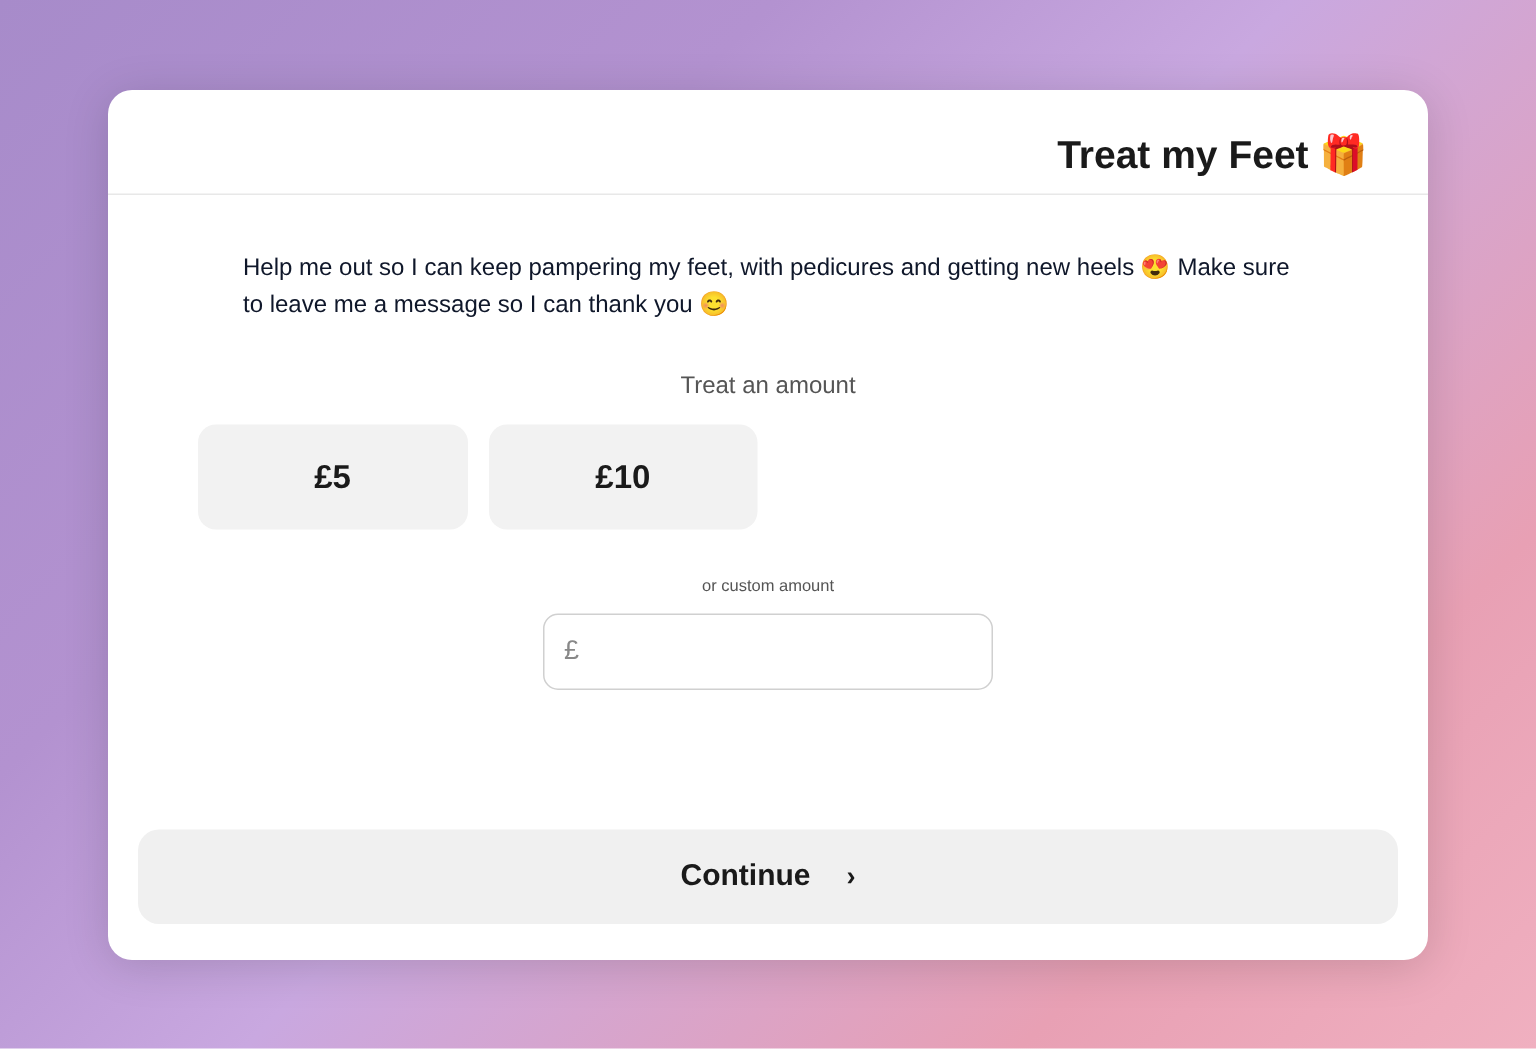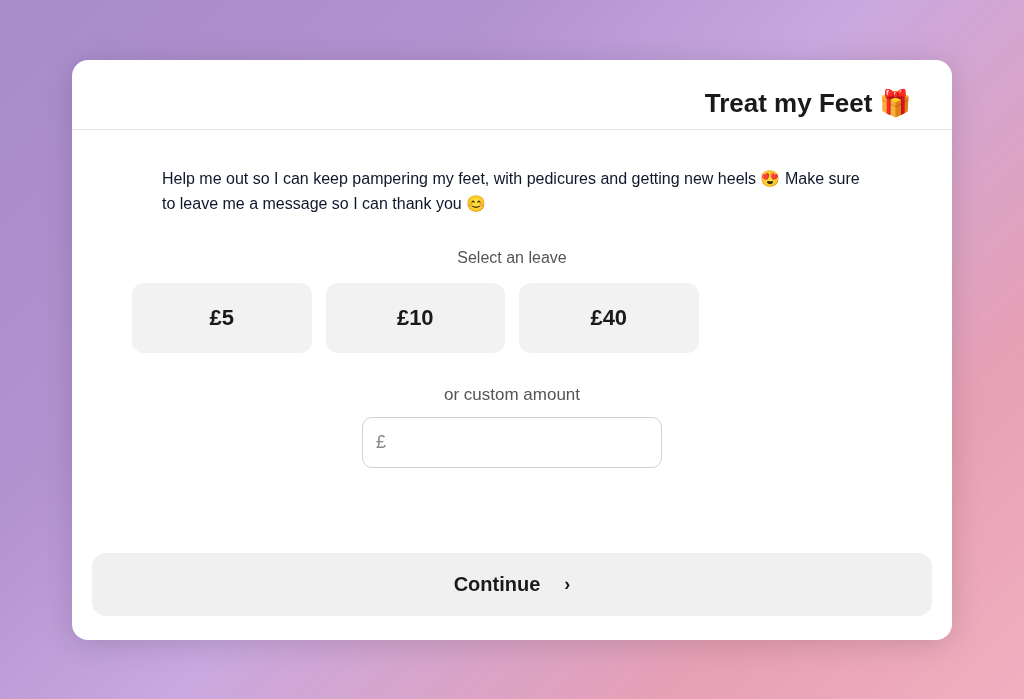--- a/index.html
+++ b/index.html
@@ -79,21 +79,21 @@
       border-radius: 12px;
       padding: 22px 10px;
       font-size: 22px;
       font-weight: 700;
       color: #1a1a1a;
       cursor: pointer;
       transition: background 0.15s;
     }
 
     .custom-label {
-      font-size: 17px;
+      font-size: 11px;
       color: #555;
       margin-bottom: 12px;
     }
 
     .custom-input-wrapper {
       position: relative;
       width: 300px;
       margin-bottom: 32px;
     }
 
@@ -155,31 +155,28 @@
   </div>
 
   <div class="card-body">
     <p class="description">
       <span>Help me out so I can keep pampering my feet, with pedicures and getting new heels</span>
       <span> 😍 </span>
       <span>Make sure to leave me a message so I can thank you</span>
       <span> 😊</span>
     </p>
 
-    <p class="select-label">Select an leave</p>
+    <p class="select-label">Treat an amount</p>
 
     <div class="amount-grid">
       <button class="amount-btn">
         <span>£5</span>
       </button>
       <button class="amount-btn">
         <span>£10</span>
-      </button>
-      <button class="amount-btn">
-        <span>£40</span>
       </button>
     </div>
 
     <p class="custom-label">or custom amount</p>
 
     <div class="custom-input-wrapper">
       <span class="currency-symbol">£</span>
       <input class="custom-input" type="text" placeholder="" style="">
     </div>
   </div>

